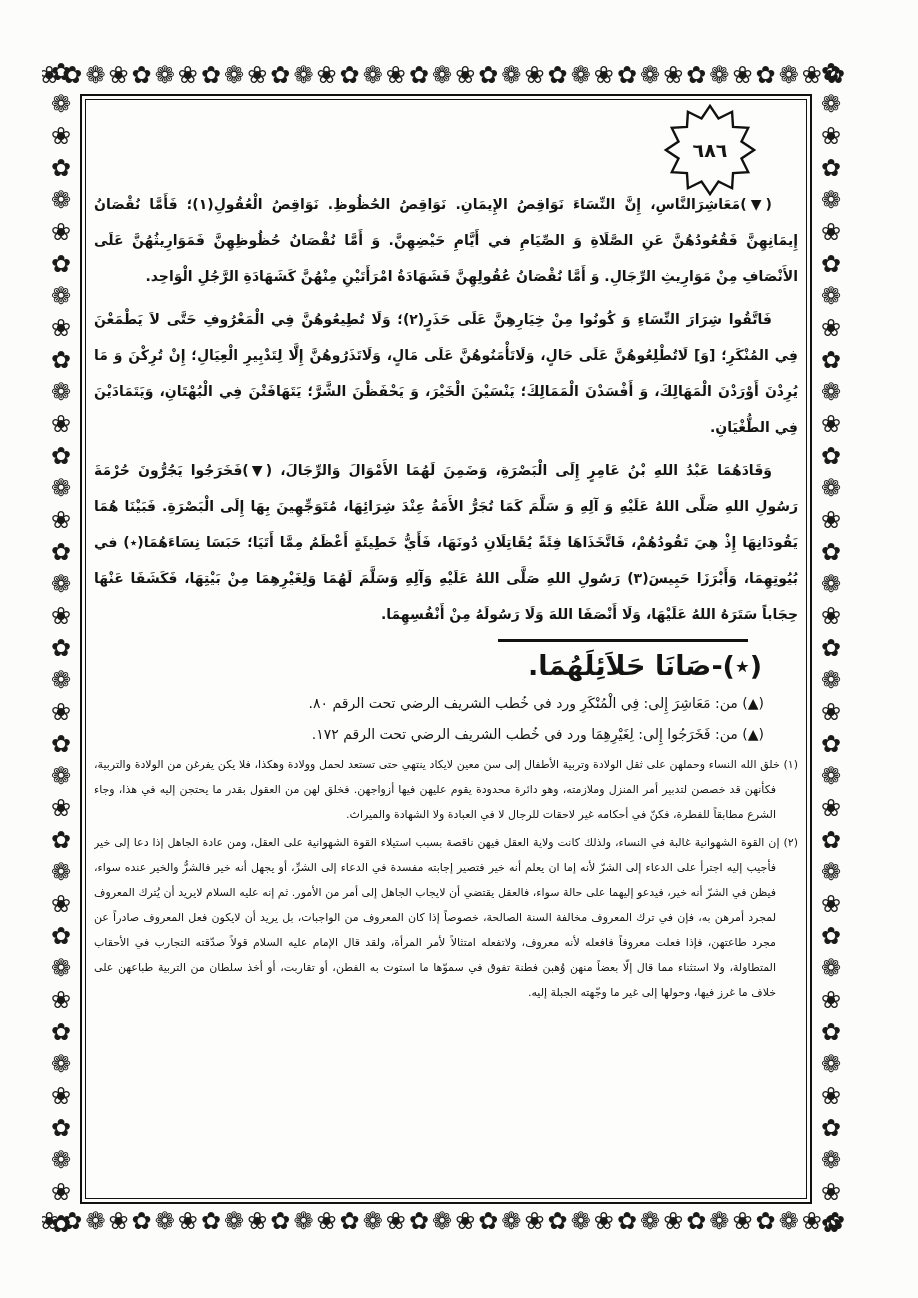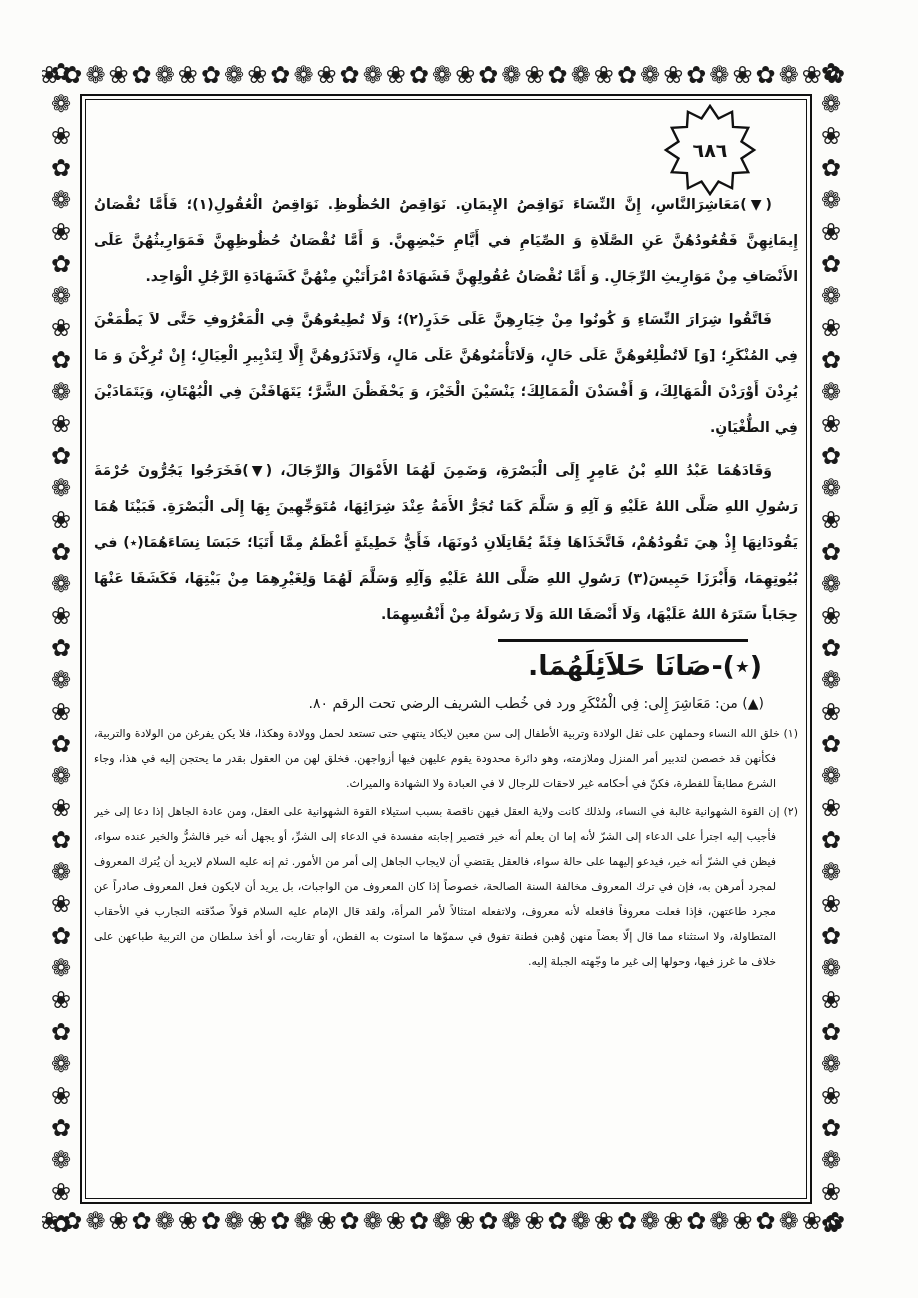--- a/index.html
+++ b/index.html
@@ -153,20 +153,21 @@
         <p>(▼)مَعَاشِرَالنَّاسِ، إِنَّ النِّسَاءَ نَوَاقِصُ الإِيمَانِ. نَوَاقِصُ الحُظُوظِ. نَوَاقِصُ الْعُقُولِ(١)؛ فَأَمَّا نُقْصَانُ إِيمَانِهِنَّ فَقُعُودُهُنَّ عَنِ الصَّلَاةِ وَ الصِّيَامِ في أَيَّامِ حَيْضِهِنَّ. وَ أَمَّا نُقْصَانُ حُظُوظِهِنَّ فَمَوَارِيثُهُنَّ عَلَى الأَنْصَافِ مِنْ مَوَارِيثِ الرِّجَالِ. وَ أَمَّا نُقْصَانُ عُقُولِهِنَّ فَشَهَادَةُ امْرَأَتَيْنِ مِنْهُنَّ كَشَهَادَةِ الرَّجُلِ الْوَاحِد.</p>
         <p>فَاتَّقُوا شِرَارَ النِّسَاءِ وَ كُونُوا مِنْ خِيَارِهِنَّ عَلَى حَذَرٍ(٢)؛ وَلَا تُطِيعُوهُنَّ فِي الْمَعْرُوفِ حَتَّى لاَ يَطْمَعْنَ فِي المُنْكَرِ؛ [وَ] لَاتُطْلِعُوهُنَّ عَلَى حَالٍ، وَلَاتَأْمَنُوهُنَّ عَلَى مَالٍ، وَلَاتَذَرُوهُنَّ إِلَّا لِتَدْبِيرِ الْعِيَالِ؛ إِنْ تُرِكْنَ وَ مَا يُرِدْنَ أَوْرَدْنَ الْمَهَالِكَ، وَ أَفْسَدْنَ الْمَمَالِكَ؛ يَنْسَيْنَ الْخَيْرَ، وَ يَحْفَظْنَ الشَّرَّ؛ يَتَهَافَتْنَ فِي الْبُهْتَانِ، وَيَتَمَادَيْنَ فِي الطُّغْيَانِ.</p>
         <p>وَقَادَهُمَا عَبْدُ اللهِ بْنُ عَامِرٍ إِلَى الْبَصْرَةِ، وَضَمِنَ لَهُمَا الأَمْوَالَ وَالرِّجَالَ، (▼)فَخَرَجُوا يَجُرُّونَ حُرْمَةَ رَسُولِ اللهِ صَلَّى اللهُ عَلَيْهِ وَ آلِهِ وَ سَلَّمَ كَمَا تُجَرُّ الأَمَةُ عِنْدَ شِرَائِهَا، مُتَوَجِّهِينَ بِهَا إِلَى الْبَصْرَةِ. فَبَيْنَا هُمَا يَقُودَانِهَا إِذْ هِيَ تَقُودُهُمْ، فَاتَّخَذَاهَا فِئَةً يُقَاتِلَانِ دُونَهَا، فَأَيُّ خَطِيئَةٍ أَعْظَمُ مِمَّا أَتَيَا؛ حَبَسَا نِسَاءَهُمَا(٭) في بُيُوتِهِمَا، وَأَبْرَزَا حَبِيسَ(٣) رَسُولِ اللهِ صَلَّى اللهُ عَلَيْهِ وَآلِهِ وَسَلَّمَ لَهُمَا وَلِغَيْرِهِمَا مِنْ بَيْتِهَا، فَكَشَفَا عَنْهَا حِجَاباً سَتَرَهُ اللهُ عَلَيْهَا، وَلَا أَنْصَفَا اللهَ وَلَا رَسُولَهُ مِنْ أَنْفُسِهِمَا.</p>
       </div>
 
       <div class="fn-sep"></div>
 
       <div>
         <p class="star-note">(٭)-صَانَا حَلاَئِلَهُمَا.</p>
         <p class="tri-note">(▲) من: مَعَاشِرَ إِلى: فِي الْمُنْكَرِ ورد في خُطب الشريف الرضي تحت الرقم ٨٠.</p>
+        <p class="tri-note">(▲) من: فَخَرَجُوا إِلى: لِغَيْرِهِمَا ورد في خُطب الشريف الرضي تحت الرقم ١٧٢.</p>
         <p class="fn">(١) خلق الله النساء وحملهن على ثقل الولادة وتربية الأطفال إلى سن معين لايكاد ينتهي حتى تستعد لحمل وولادة وهكذا، فلا يكن يفرغن من الولادة والتربية، فكأنهن قد خصصن لتدبير أمر المنزل وملازمته، وهو دائرة محدودة يقوم عليهن فيها أزواجهن. فخلق لهن من العقول بقدر ما يحتجن إليه في هذا، وجاء الشرع مطابقاً للفطرة، فكنّ في أحكامه غير لاحقات للرجال لا في العبادة ولا الشهادة والميراث.</p>
         <p class="fn">(٢) إن القوة الشهوانية غالبة في النساء، ولذلك كانت ولاية العقل فيهن ناقصة بسبب استيلاء القوة الشهوانية على العقل، ومن عادة الجاهل إذا دعا إلى خير فأجيب إليه اجترأ على الدعاء إلى الشرّ لأنه إما ان يعلم أنه خير فتصير إجابته مفسدة في الدعاء إلى الشرِّ، أو يجهل أنه خير فالشرُّ والخير عنده سواء، فيظن في الشرّ أنه خير، فيدعو إليهما على حالة سواء، فالعقل يقتضي أن لايجاب الجاهل إلى أمر من الأمور. ثم إنه عليه السلام لايريد أن يُترك المعروف لمجرد أمرهن به، فإن في ترك المعروف مخالفة السنة الصالحة، خصوصاً إذا كان المعروف من الواجبات، بل يريد أن لايكون فعل المعروف صادراً عن مجرد طاعتهن، فإذا فعلت معروفاً فافعله لأنه معروف، ولاتفعله امتثالاً لأمر المرأة، ولقد قال الإمام عليه السلام قولاً صدّقته التجارب في الأحقاب المتطاولة، ولا استثناء مما قال إلّا بعضاً منهن وُهبن فطنة تفوق في سموّها ما استوت به الفطن، أو تقاربت، أو أخذ سلطان من التربية طباعهن على خلاف ما غرز فيها، وحولها إلى غير ما وجّهته الجبلة إليه.</p>
 
       </div>
 
     </div>
   </div>
 </div>
 
 </body></html>

